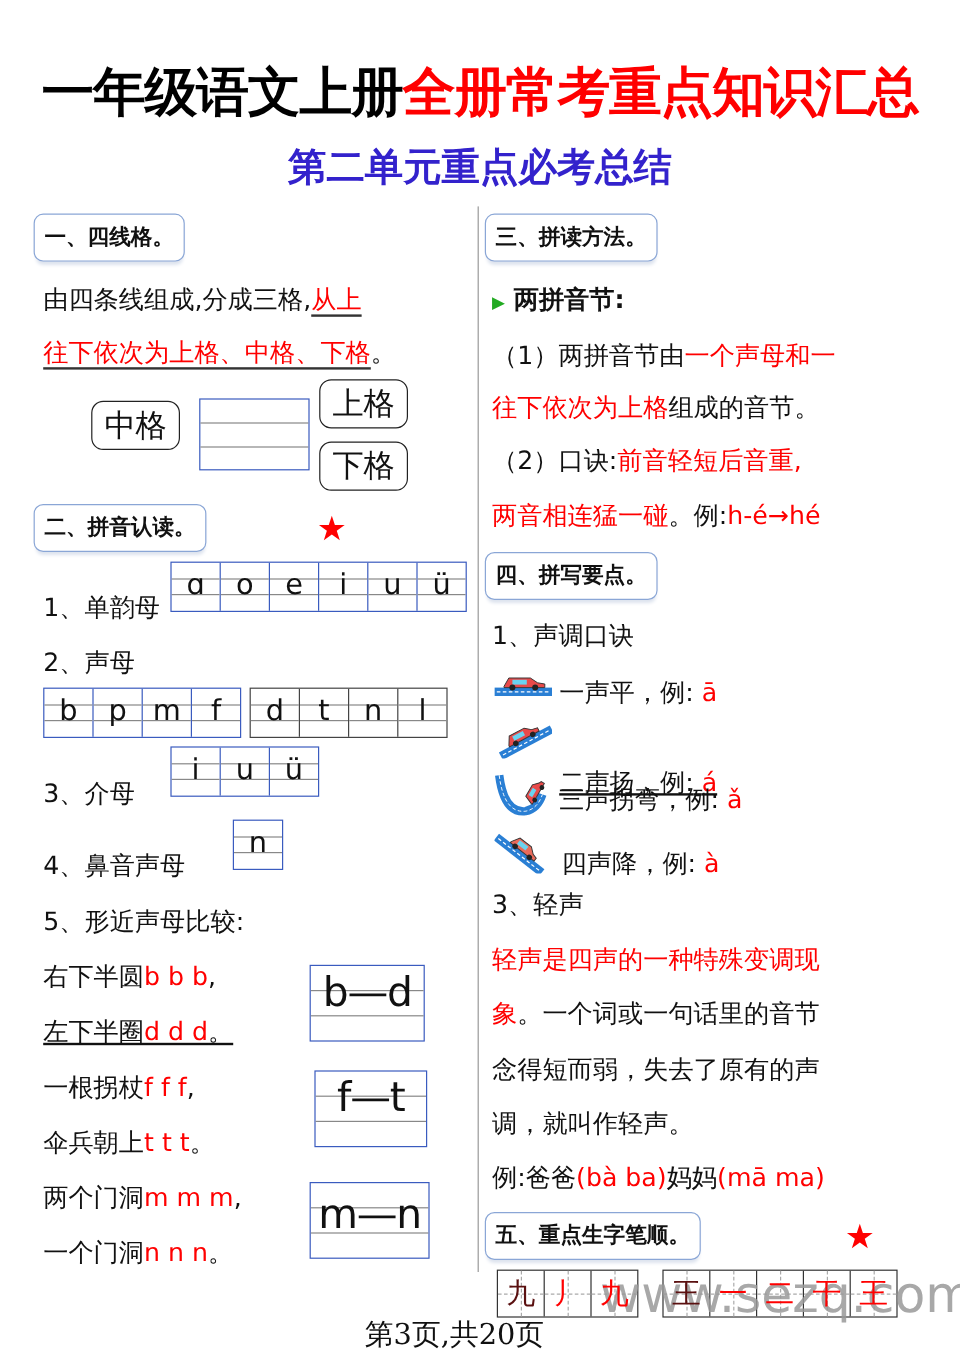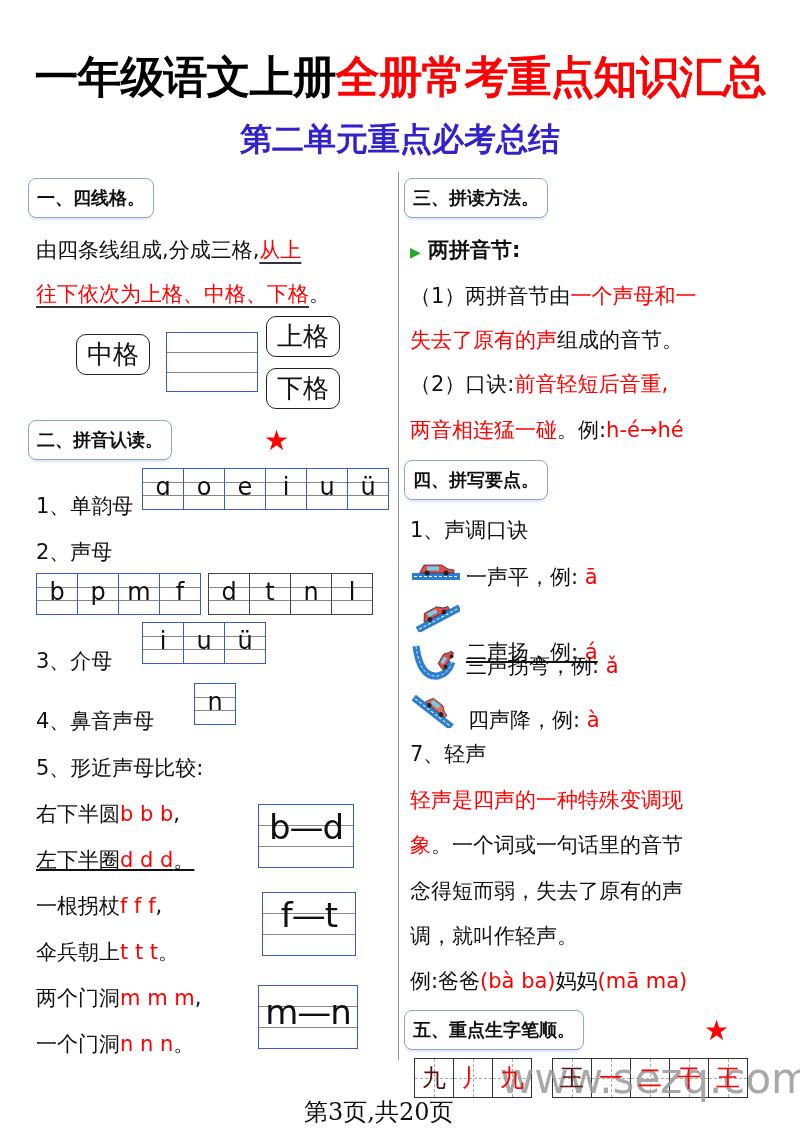--- a/index.html
+++ b/index.html
@@ -141,21 +141,21 @@
     <div class="l2" style="top:41px;"></div>
   <div class="glyph" style="top:6px;">m—n</div>
 </div>
 
 <div class="abs sec-head" style="left:404px; top:178px;">三、拼读方法。</div>
 <div class="abs txt" style="left:410px; top:236px; font-weight:bold;">
   <span class="bullet-tri">▶</span>
   <span>两拼音节:</span>
 </div>
 <div class="abs txt" style="left:410px; top:282px;"><span>（1）两拼音节由</span><span class="red">一个声母和一</span></div>
-<div class="abs txt" style="left:410px; top:326px;"><span class="red">失去了原有的声</span><span>组成的音节。</span></div>
+<div class="abs txt" style="left:410px; top:326px;"><span class="red">往下依次为上格</span><span>组成的音节。</span></div>
 <div class="abs txt" style="left:410px; top:370px;"><span>（2）口诀:</span><span class="red">前音轻短后音重,</span></div>
 <div class="abs txt" style="left:410px; top:416px;"><span class="red">两音相连猛一碰</span><span>。例:</span><span class="red">h-é→hé</span></div>
 
 <div class="abs sec-head" style="left:404px; top:460px;">四、拼写要点。</div>
 <div class="abs txt" style="left:410px; top:516px;">1、声调口诀</div>
 
 <div class="abs" style="left:412px; top:557px;">
   <svg class="car" viewBox="0 0 48 26">
       <rect x="0" y="16" width="48" height="7" fill="#2a7fd4"></rect>
       <line x1="2" y1="19.5" x2="46" y2="19.5" stroke="#fff" stroke-dasharray="3,2"></line>
@@ -202,21 +202,21 @@
         <line x1="2" y1="25.5" x2="46" y2="25.5" stroke="#fff" stroke-dasharray="3,2"></line>
         <path d="M12 21 L16 14 L28 14 L33 18 L37 19 L37 22 L12 22 Z" fill="#e86a5a" stroke="#333" stroke-width="0.8"></path>
         <rect x="17" y="15.5" width="9" height="4" fill="#6ad3f0"></rect>
         <circle cx="17" cy="22" r="2.3" fill="#222"></circle>
         <circle cx="32" cy="22" r="2.3" fill="#222"></circle>
       </g>
     </svg>
 </div>
 <div class="abs txt" style="left:468px; top:698px;margin-top:8px;"><span>四声降，例:</span> <span class="red">à</span></div>
 
-<div class="abs txt" style="left:410px; top:740px;">7、轻声</div>
+<div class="abs txt" style="left:410px; top:740px;">3、轻声</div>
 <div class="abs txt" style="left:410px; top:786px;"><span class="red">轻声是四声的一种特殊变调现</span></div>
 <div class="abs txt" style="left:410px; top:831px;"><span class="red">象</span><span>。一个词或一句话里的音节</span></div>
 <div class="abs txt" style="left:410px; top:877px;">念得短而弱，失去了原有的声</div>
 <div class="abs txt" style="left:410px; top:922px;">调，就叫作轻声。</div>
 <div class="abs txt" style="left:410px; top:967px;"><span>例:爸爸</span><span class="red">(bà ba)</span><span>妈妈</span><span class="red">(mā ma)</span></div>
 
 <div class="abs sec-head" style="left:404px; top:1010px;">五、重点生字笔顺。</div>
 <div class="abs star" style="left:704px; top:1014px;">★</div>
 
 <div class="abs stroke-grid" style="left:414px; top:1058px;">

